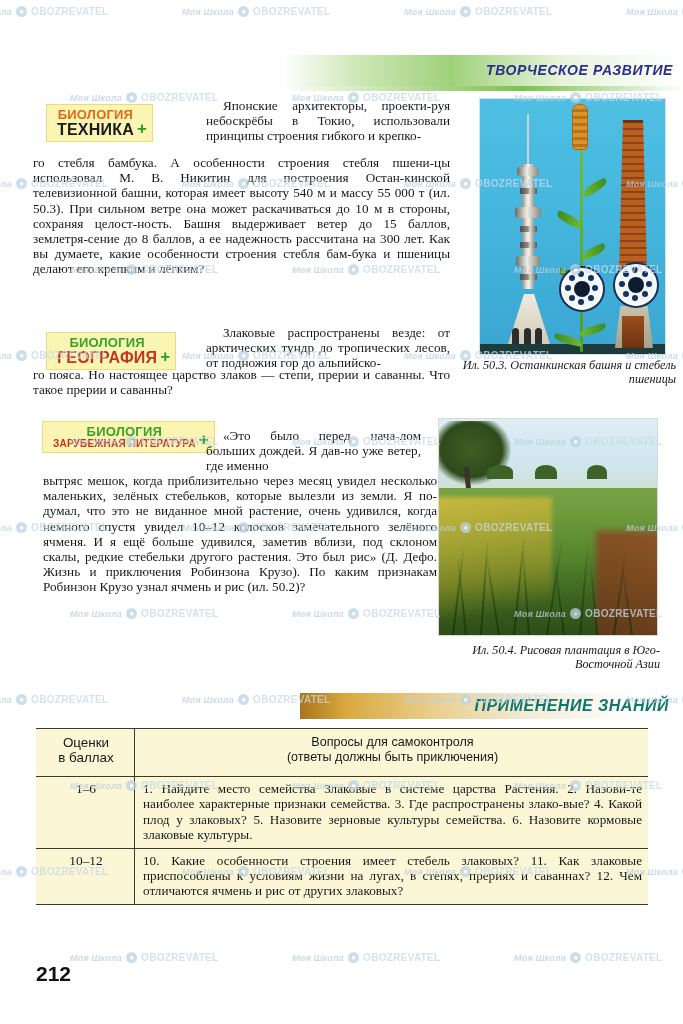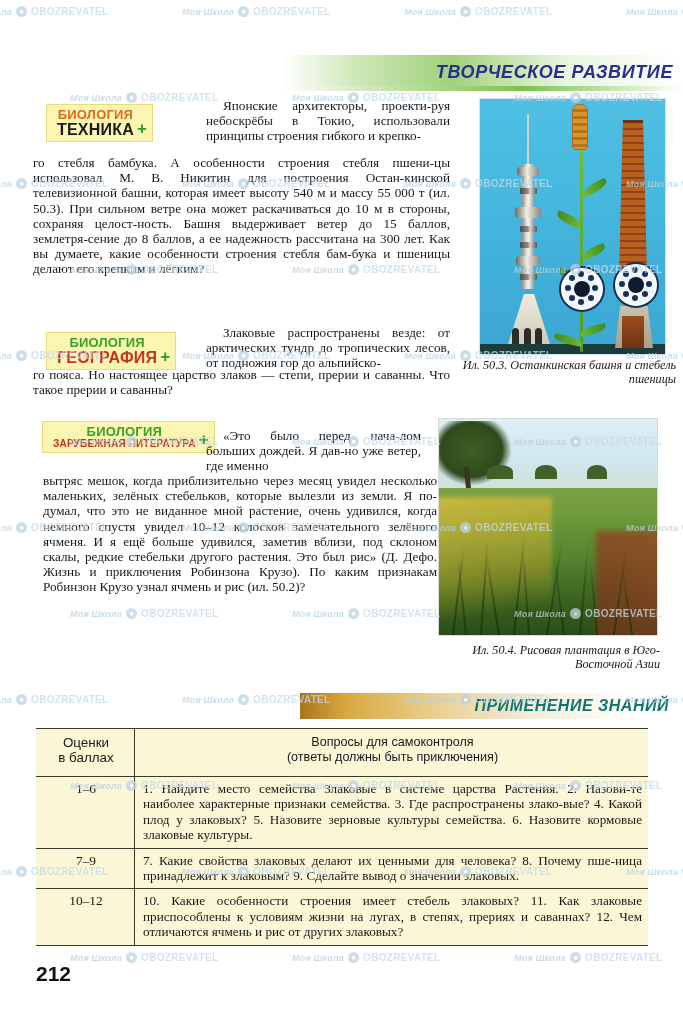--- a/index.html
+++ b/index.html
@@ -49,21 +49,21 @@
     background:linear-gradient(90deg,#ffffff 0%,#cfe8b8 18%,#9fd17a 42%,#e8f4dd 70%,#ffffff 100%);
   }
   .banner-green .bar{
     position:absolute;left:0;bottom:-4px;width:100%;height:5px;
     background:linear-gradient(90deg,#ffffff 0%,#bcdf9d 30%,#7cc24e 60%,#ffffff 100%);
   }
   .banner-green-title{
     position:absolute;right:10px;top:62px;
     font-family:"Liberation Sans", sans-serif;
     font-weight:bold;font-style:italic;
-    font-size:18px;letter-spacing:.6px;
+    font-size:14px;letter-spacing:.6px;
     color:#2b2f8c;
     z-index:3;
   }
 
   
   .banner-gold{
     position:absolute;left:300px;top:693px;width:383px;height:26px;
     background:linear-gradient(90deg,#a8751c 0%,#d9a93f 12%,#e9cf8e 35%,#f3ecd9 60%,#ffffff 88%,#ffffff 100%);
   }
   .banner-gold-title{
@@ -451,24 +451,20 @@
             <div>(ответы должны быть приключения)</div>
           </th>
         </tr>
       </thead>
       <tbody>
         <tr class="row">
           <td class="col1">1–6</td>
           <td class="qcell">1. Найдите место семейства Злаковые в системе царства Растения. 2. Назови-те наиболее характерные признаки семейства. 3. Где распространены злако-вые? 4. Какой плод у злаковых? 5. Назовите зерновые культуры семейства. 6. Назовите кормовые злаковые культуры.</td>
         </tr>
         <tr class="row">
-          <td class="col1">7–9</td>
-          <td class="qcell">7. Какие свойства злаковых делают их ценными для человека? 8. Почему пше-ница принадлежит к злаковым? 9. Сделайте вывод о значении злаковых.</td>
-        </tr>
-        <tr class="row">
           <td class="col1">10–12</td>
           <td class="qcell">10. Какие особенности строения имеет стебель злаковых? 11. Как злаковые приспособлены к условиям жизни на лугах, в степях, прериях и саваннах? 12. Чем отличаются ячмень и рис от других злаковых?</td>
         </tr>
       </tbody>
     </table>
   </div>
 
   <div id="pagenum">212</div>
 
 </div>

